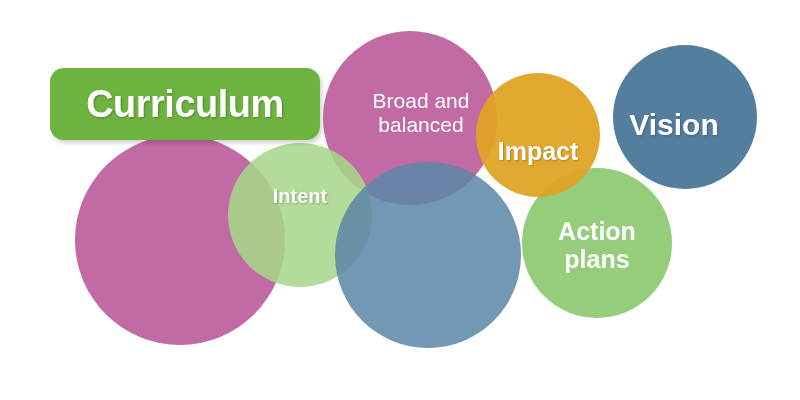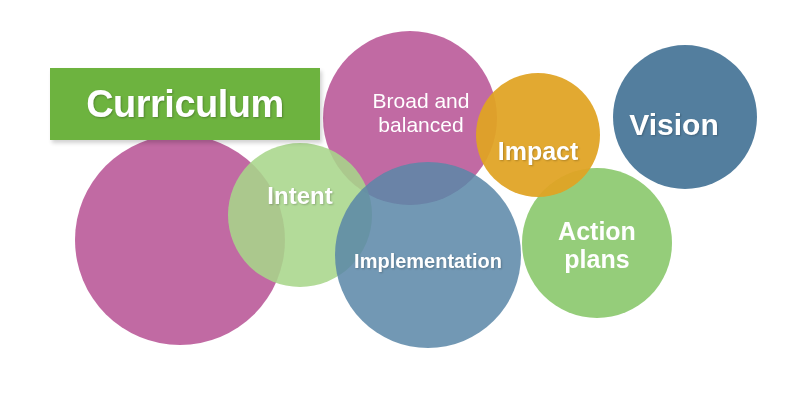--- a/index.html
+++ b/index.html
@@ -29,20 +29,21 @@
     position: absolute;
     left: 50px;
     top: 68px;
     width: 270px;
     height: 72px;
     background: #6DB33F;
     display: flex;
     align-items: center;
     justify-content: center;
     box-shadow: 2px 3px 4px rgba(0,0,0,0.18);
+    border-radius: 14px;
   }
   .banner-text {
     color: #ffffff;
     font-size: 38px;
     font-weight: bold;
     letter-spacing: -0.5px;
     line-height: 1;
     text-shadow: 1px 1px 2px rgba(0,0,0,0.25);
     white-space: nowrap;
   }
@@ -78,21 +79,21 @@
   }
   .lbl-skills {
     left: 189px;
     top: 238px;
     font-size: 21px;
     font-weight: normal;
   }
   .lbl-intent {
     left: 300px;
     top: 196px;
-    font-size: 24px;
+    font-size: 20px;
     font-weight: bold;
     text-shadow: 1px 1px 2px rgba(0,0,0,0.22);
   }
   .lbl-implementation {
     left: 428px;
     top: 261px;
     font-size: 20px;
     font-weight: bold;
     text-shadow: 1px 1px 2px rgba(0,0,0,0.22);
   }
@@ -127,18 +128,17 @@
   <div class="lbl lbl-broad">Broad and
 balanced</div>
 
   <div class="lbl lbl-vision">Vision</div>
 
   <div class="lbl lbl-impact">Impact</div>
 
 
   <div class="lbl lbl-intent">Intent</div>
 
-  <div class="lbl lbl-implementation">Implementation</div>
 
   <div class="lbl lbl-action">Action
 plans</div>
 
 </div>
 
 </body></html>

